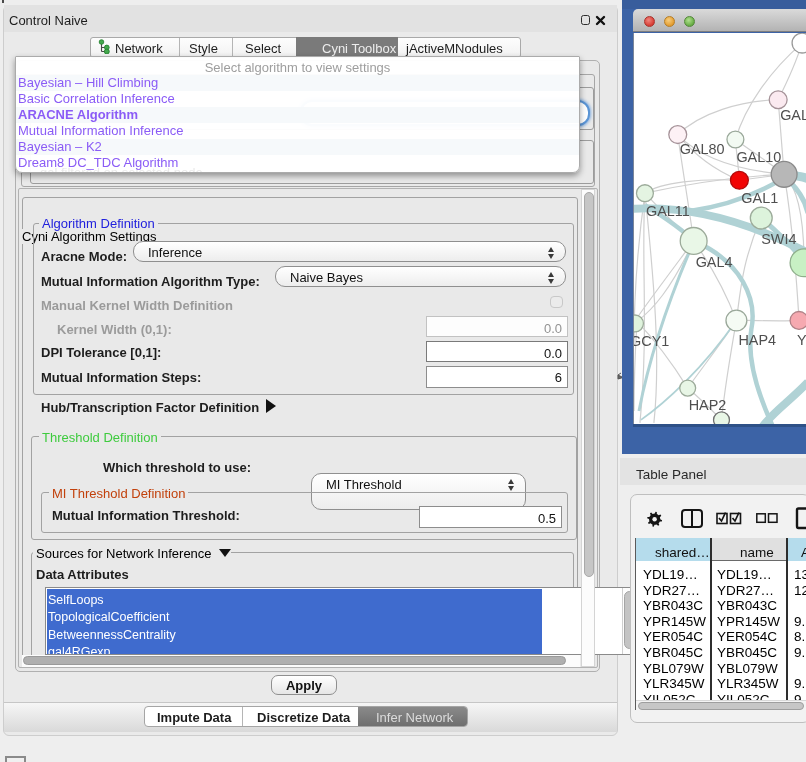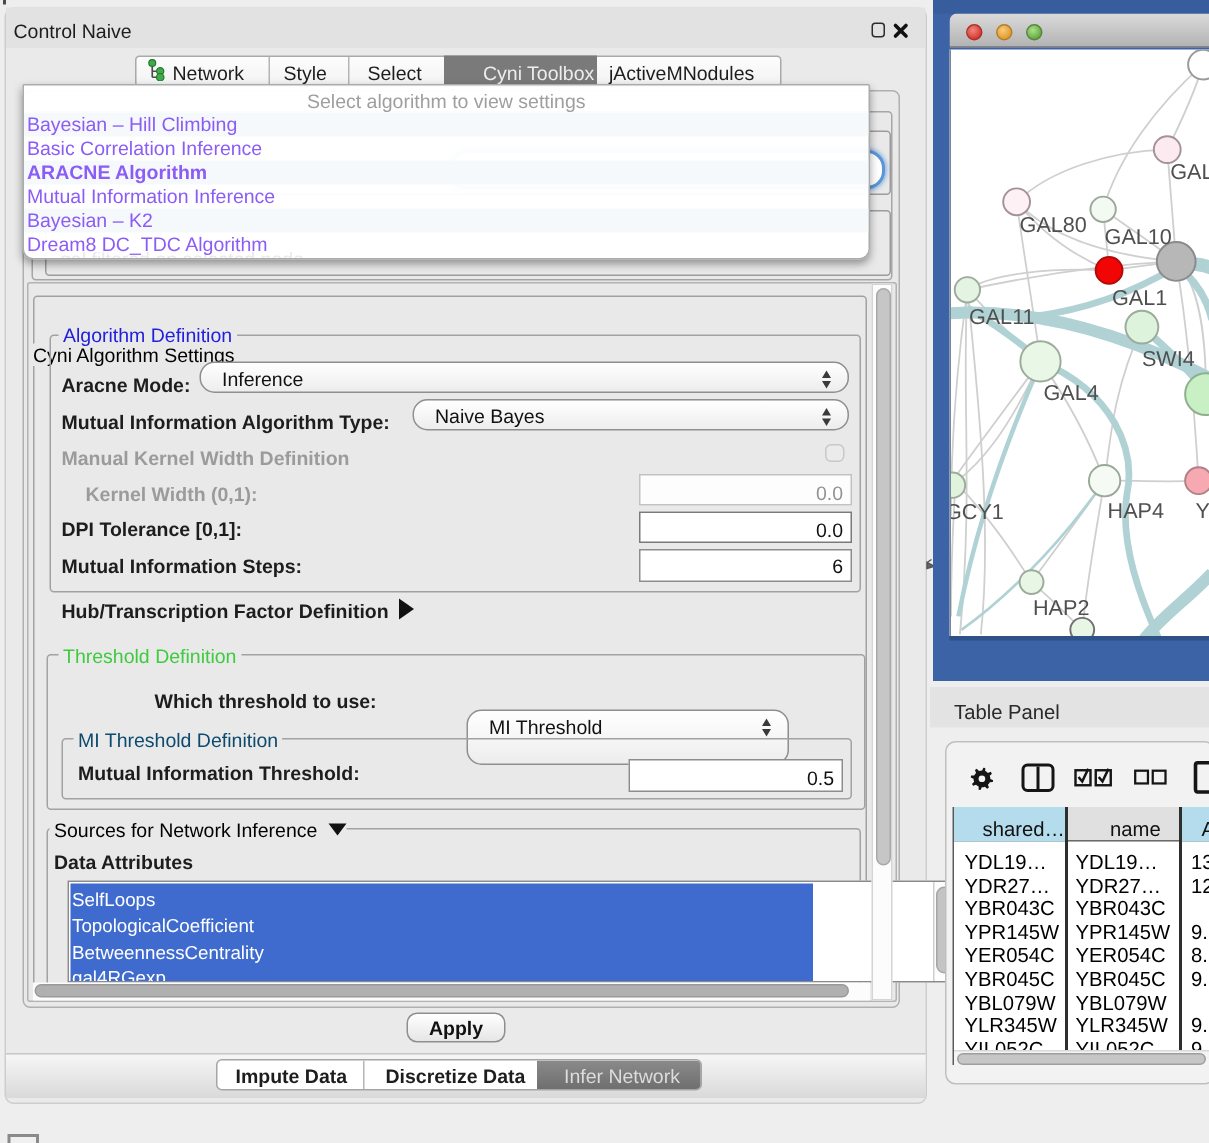--- a/index.html
+++ b/index.html
@@ -95,21 +95,21 @@
 <div class="gtitle" style="left:39px; top:430px; color:#3ecb3e;">Threshold Definition</div>
 
 <div class="abs b13" style="left:103px; top:460px;">Which threshold to use:</div>
 <div class="combo" style="left:311px; top:473px; width:215px; height:37px;">
     <span class="ctext">MI Threshold</span>
   <span class="tri-up" style="right:11px; top:5px;"></span>
     <span class="tri-dn" style="right:11px; top:12px;"></span>
   </div>
 
 <div class="gbox" style="left:41px; top:492px; width:527px; height:41px;"></div>
-<div class="gtitle" style="left:49px; top:486px; color:#0c4a6e;">MI Threshold Definition</div>
+<div class="gtitle" style="left:49px; top:486px; color:#c2410c;">MI Threshold Definition</div>
 <div class="abs b13" style="left:52px; top:508px;">Mutual Information Threshold:</div>
 <div class="field" style="left:419px; top:506px; width:143px; height:22px;">0.5</div>
 
 <div class="gbox" style="left:31px; top:552px; width:543px; height:106px;"></div>
 <div class="gtitle" style="left:33px; top:546px; padding-right:0;">Sources for Network Inference&nbsp;&nbsp;<span style="display:inline-block; width:0; height:0; border-left:6.5px solid transparent; border-right:6.5px solid transparent; border-top:8.5px solid #111; vertical-align:1px;"></span></div>
 
 <div class="abs b13" style="left:36px; top:567px;">Data Attributes</div>
 
 <div class="abs" style="left:45px; top:586.5px; width:593px; height:68.5px; background:#fff; border:1px solid #8a8a8a; overflow:hidden;">
   <div style="position:absolute; left:0.5px; top:1px; width:495px; height:100px; background:#3f6bce;"></div>

